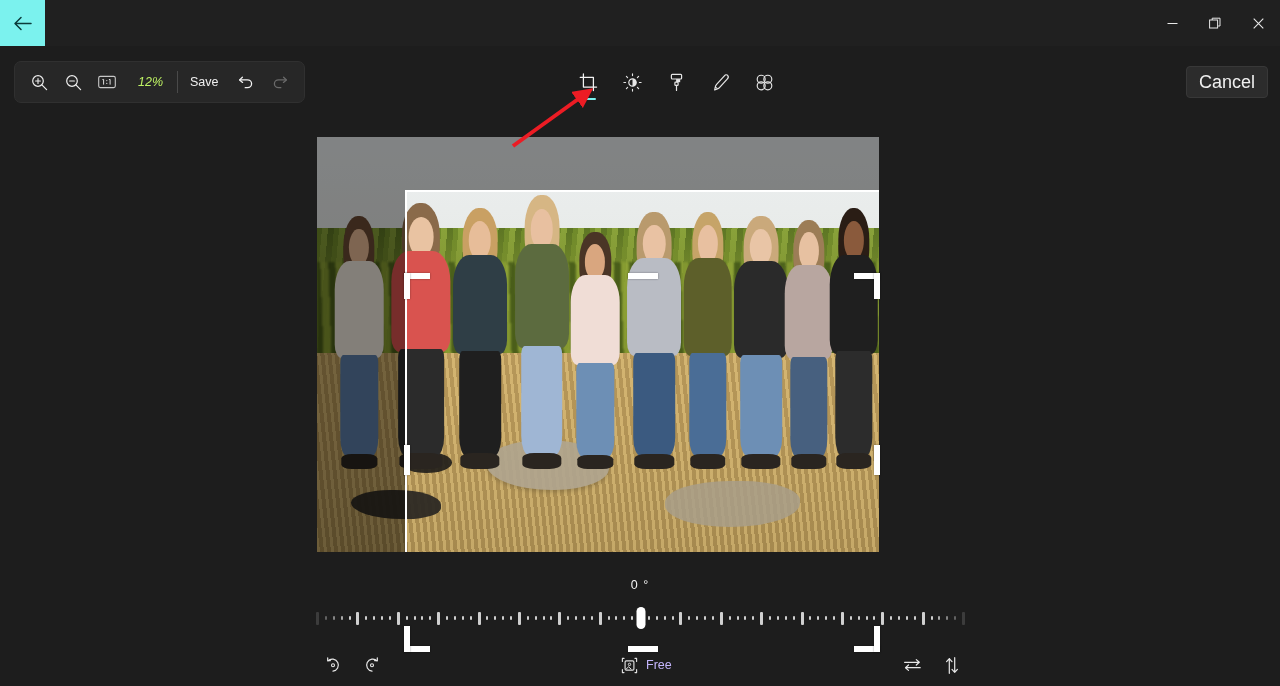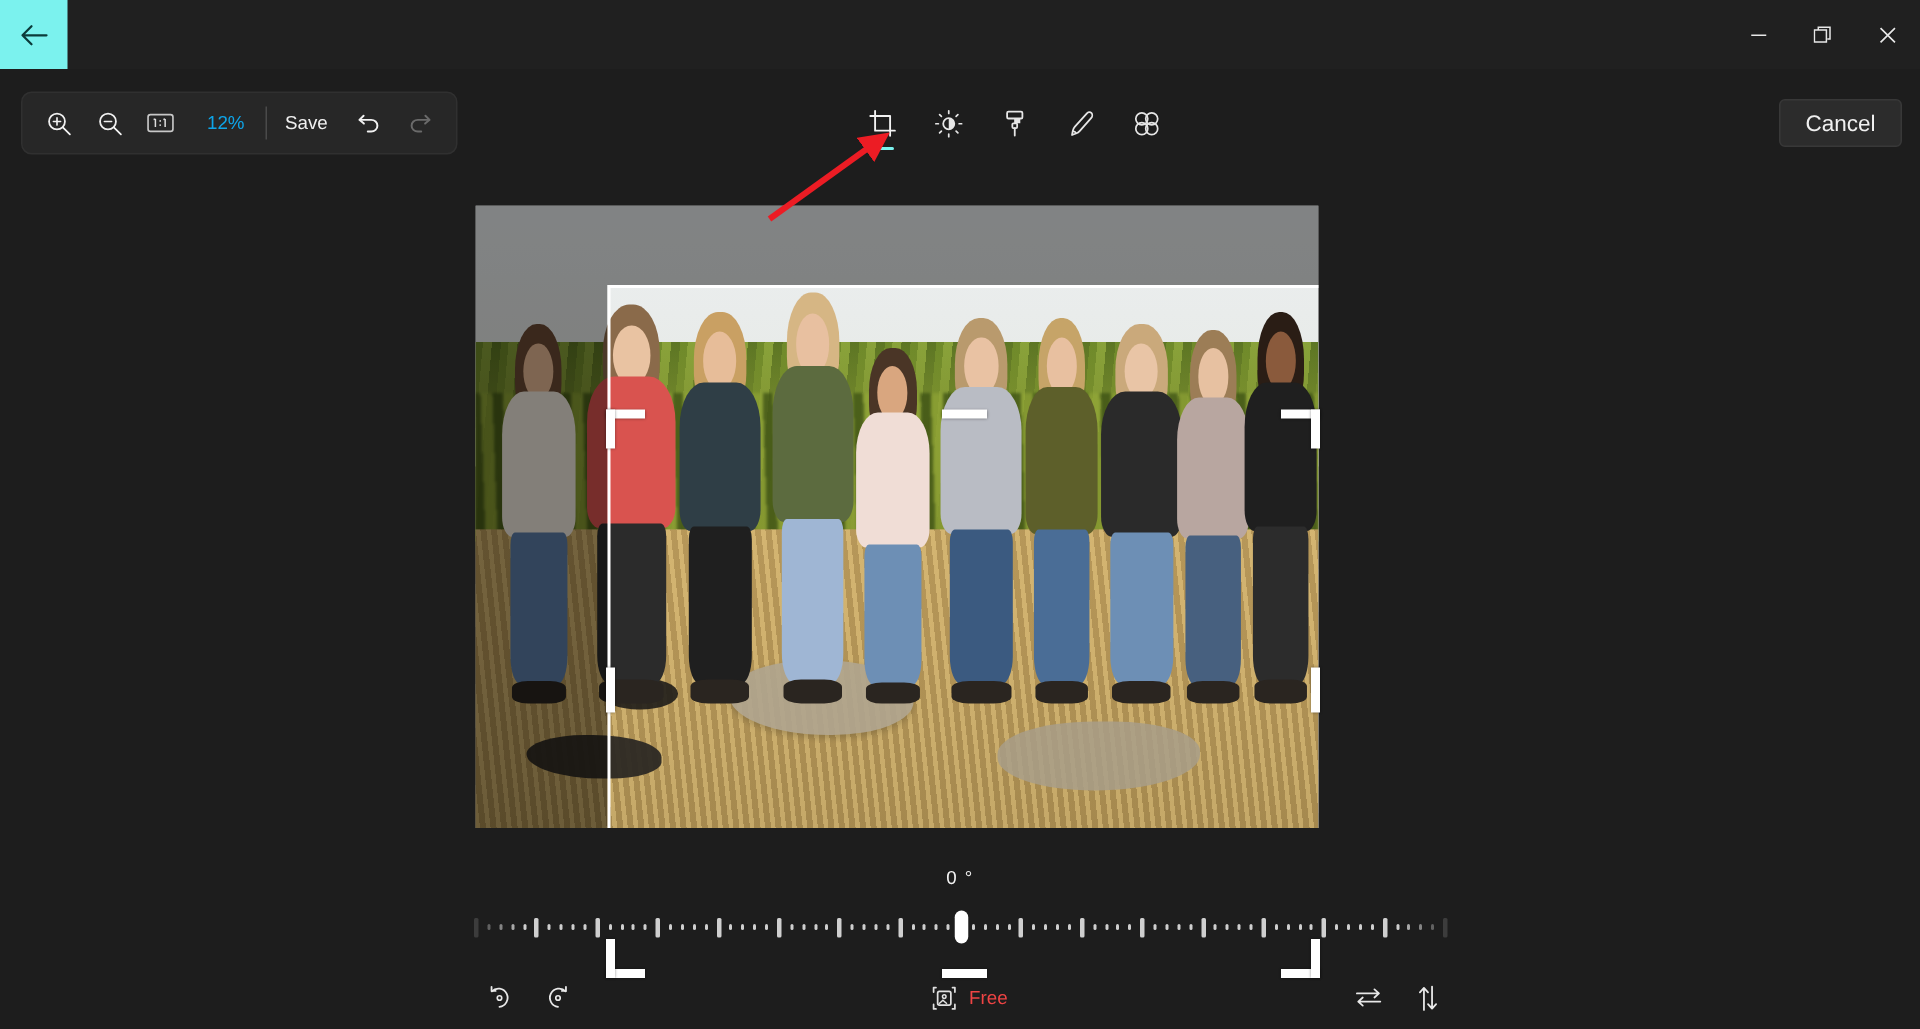--- a/index.html
+++ b/index.html
@@ -37,22 +37,22 @@
   .zoombar {
     position: absolute; left: 14px; top: 61px; height: 42px;
     background: #272727; border: 1px solid #303030; border-radius: 7px;
     display: flex; align-items: center; padding: 0 7px;
   }
   .zb-icon {
     width: 34px; height: 32px; display: flex; align-items: center; justify-content: center;
     border-radius: 4px; cursor: pointer;
   }
   .zoom-pct {
-    color: #0ea5e9; font-size: 12.5px; padding: 0 12px 0 14px; min-width: 40px;
-    text-align: center; user-select: none;
+    color: #bef264; font-size: 12.5px; padding: 0 12px 0 14px; min-width: 40px;
+    text-align: center; user-select: none; font-style: italic;
   }
   .zb-sep { width: 1px; height: 22px; background: #4a4a4a; margin: 0 2px; }
   .zb-reset {
     color: #f0f0f0; font-size: 12.5px; padding: 6px 10px; border-radius: 4px; cursor: pointer;
   }
 
   
   .tools {
     position: absolute; left: 566px; top: 61px; height: 42px; display: flex; align-items: center;
   }
@@ -71,21 +71,21 @@
   .save-btn {
     position: absolute; left: 1049px; top: 66px; width: 131px; height: 32px;
     background: #7bf2ee; border-radius: 4px; display: flex; align-items: center;
     justify-content: center; gap: 11px; cursor: pointer;
     color: #101010; font-size: 12.5px;
   }
   .cancel-btn {
     position: absolute; left: 1186px; top: 66px; width: 82px; height: 32px;
     background: #2c2c2c; border: 1px solid #383838; border-radius: 4px;
     display: flex; align-items: center; justify-content: center; cursor: pointer;
-    color: #f0f0f0; font-size: 15px;
+    color: #f0f0f0; font-size: 18px;
   }
 
   
   .canvas { position: absolute; left: 0; top: 110px; width: 1280px; height: 460px; }
   .photo-wrap {
     position: absolute; left: 317px; top: 27px; width: 562px; height: 415px;
     overflow: hidden; background: #555;
   }
   .photo { position: absolute; inset: 0; }
 
@@ -181,21 +181,21 @@
   
   .bottombar { position: absolute; left: 0; top: 645px; width: 1280px; height: 41px; }
   .bb-icon {
     position: absolute; width: 34px; height: 32px; display: flex; align-items: center;
     justify-content: center; border-radius: 4px; cursor: pointer;
   }
   .aspect {
     position: absolute; left: 612px; top: 4px; height: 32px; display: flex; align-items: center;
     gap: 8px; padding: 0 9px; border-radius: 4px; cursor: pointer;
   }
-  .aspect span { color: #ef4444; font-size: 12.5px; }
+  .aspect span { color: #c4b5fd; font-size: 12.5px; }
 
   
   .annot { position: absolute; left: 0; top: 0; pointer-events: none; }
 </style>
 </head>
 <body>
 
 <div id="app">
 
   <div class="titlebar">

